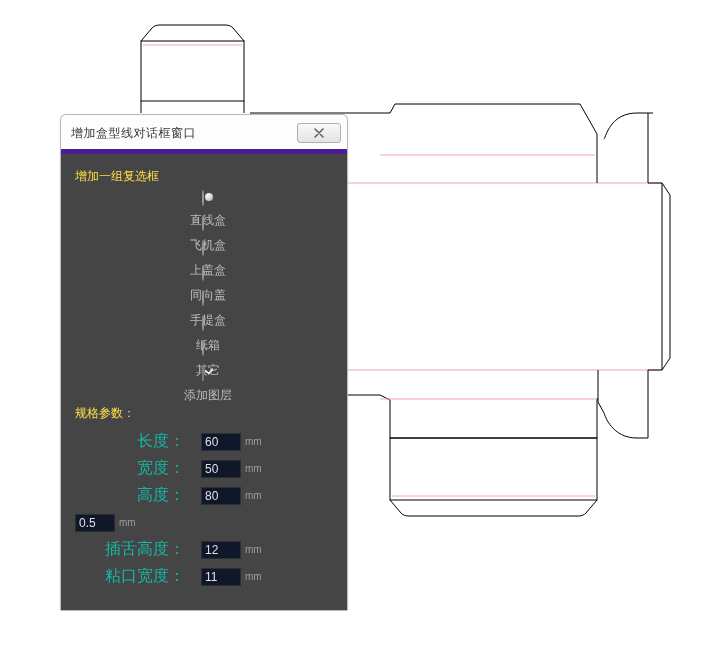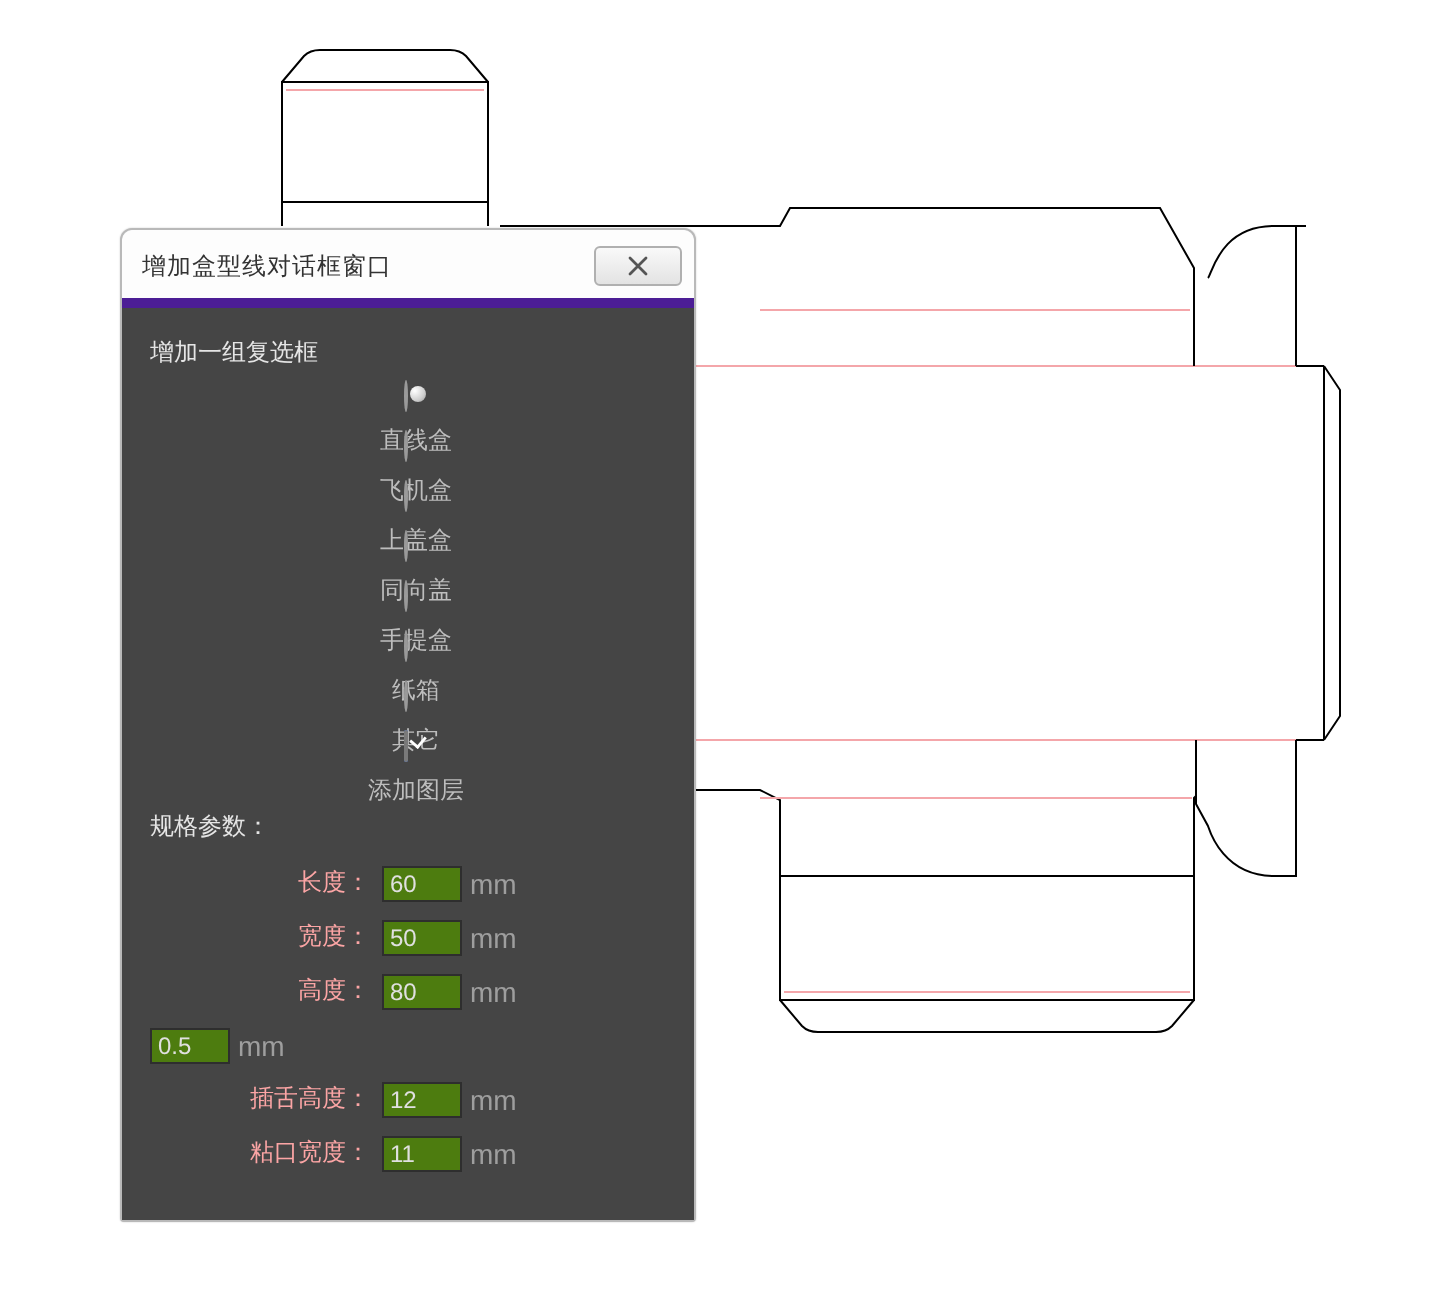--- a/index.html
+++ b/index.html
@@ -56,21 +56,21 @@
     cursor: pointer;
   }
   .dialog-close svg { display:block; }
   .dialog-body {
     background: #454545;
     color: #bbb;
     padding: 10px 14px 20px 14px;
   }
   .group-label {
     font-size: 12px;
-    color: #e5e5e5;
+    color: #fde047;
     margin: 4px 0 6px 0;
   }
   .radio-list { padding-left: 8px; }
   .opt-row {
     display: flex;
     align-items: center;
     height: 25px;
     gap: 8px;
     cursor: pointer;
     flex-direction: column;
@@ -123,37 +123,37 @@
   .params { margin-top: 14px; }
   .param-row {
     display: flex;
     align-items: center;
     justify-content: flex-start;
     height: 27px;
   }
   .param-label {
     width: 110px;
     text-align: right;
-    padding-right: 6px;
-    font-size: 12px;
-    color: #fca5a5;
+    padding-right: 16px;
+    font-size: 16px;
+    color: #14b8a6;
   }
   .param-input {
     width: 40px;
     height: 18px;
-    background: #4d7c0f;
+    background: #0f172a;
     border: 1px solid #2e2e2e;
     color: #e0e0e0;
     font-size: 12px;
     padding: 0 3px;
     box-sizing: border-box;
     font-family: inherit;
   }
   .unit {
-    font-size: 14px;
+    font-size: 10px;
     color: #9e9e9e;
     margin-left: 4px;
   }
 </style>
 </head>
 <body>
 
 <svg class="canvas" width="728" height="650" viewBox="0 0 728 650">
   <g fill="none" stroke="#000" stroke-width="1">
 

